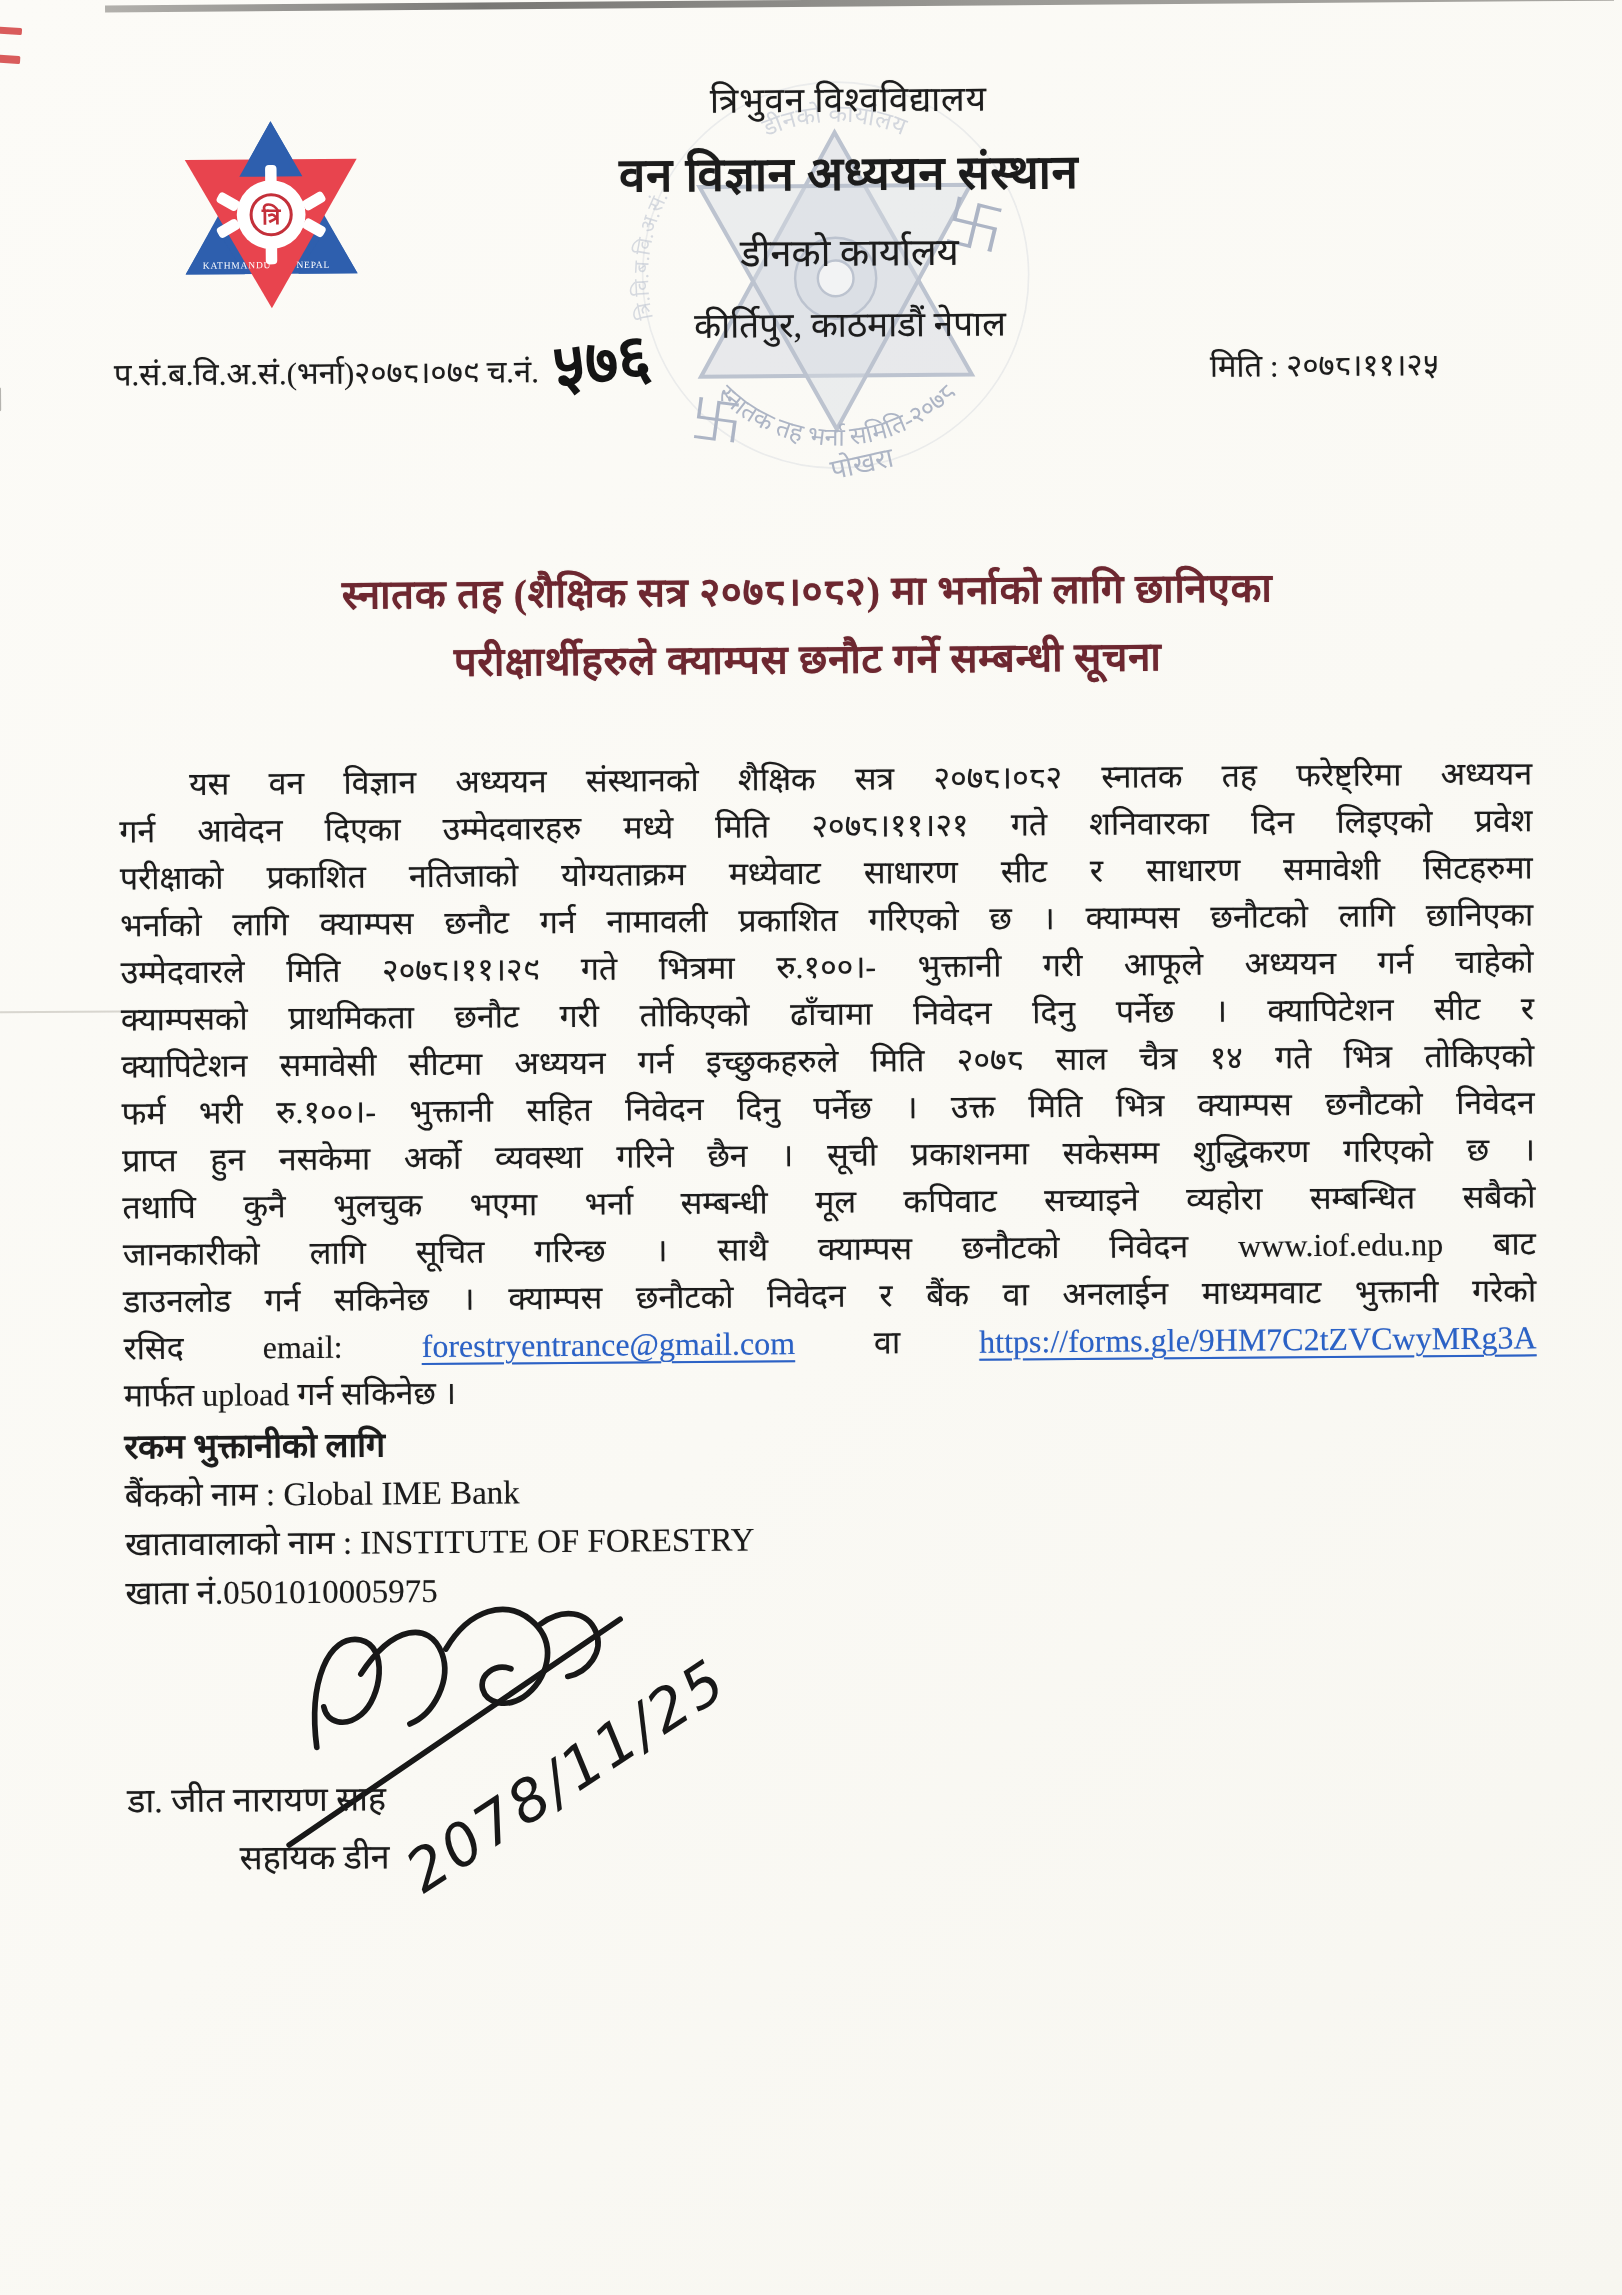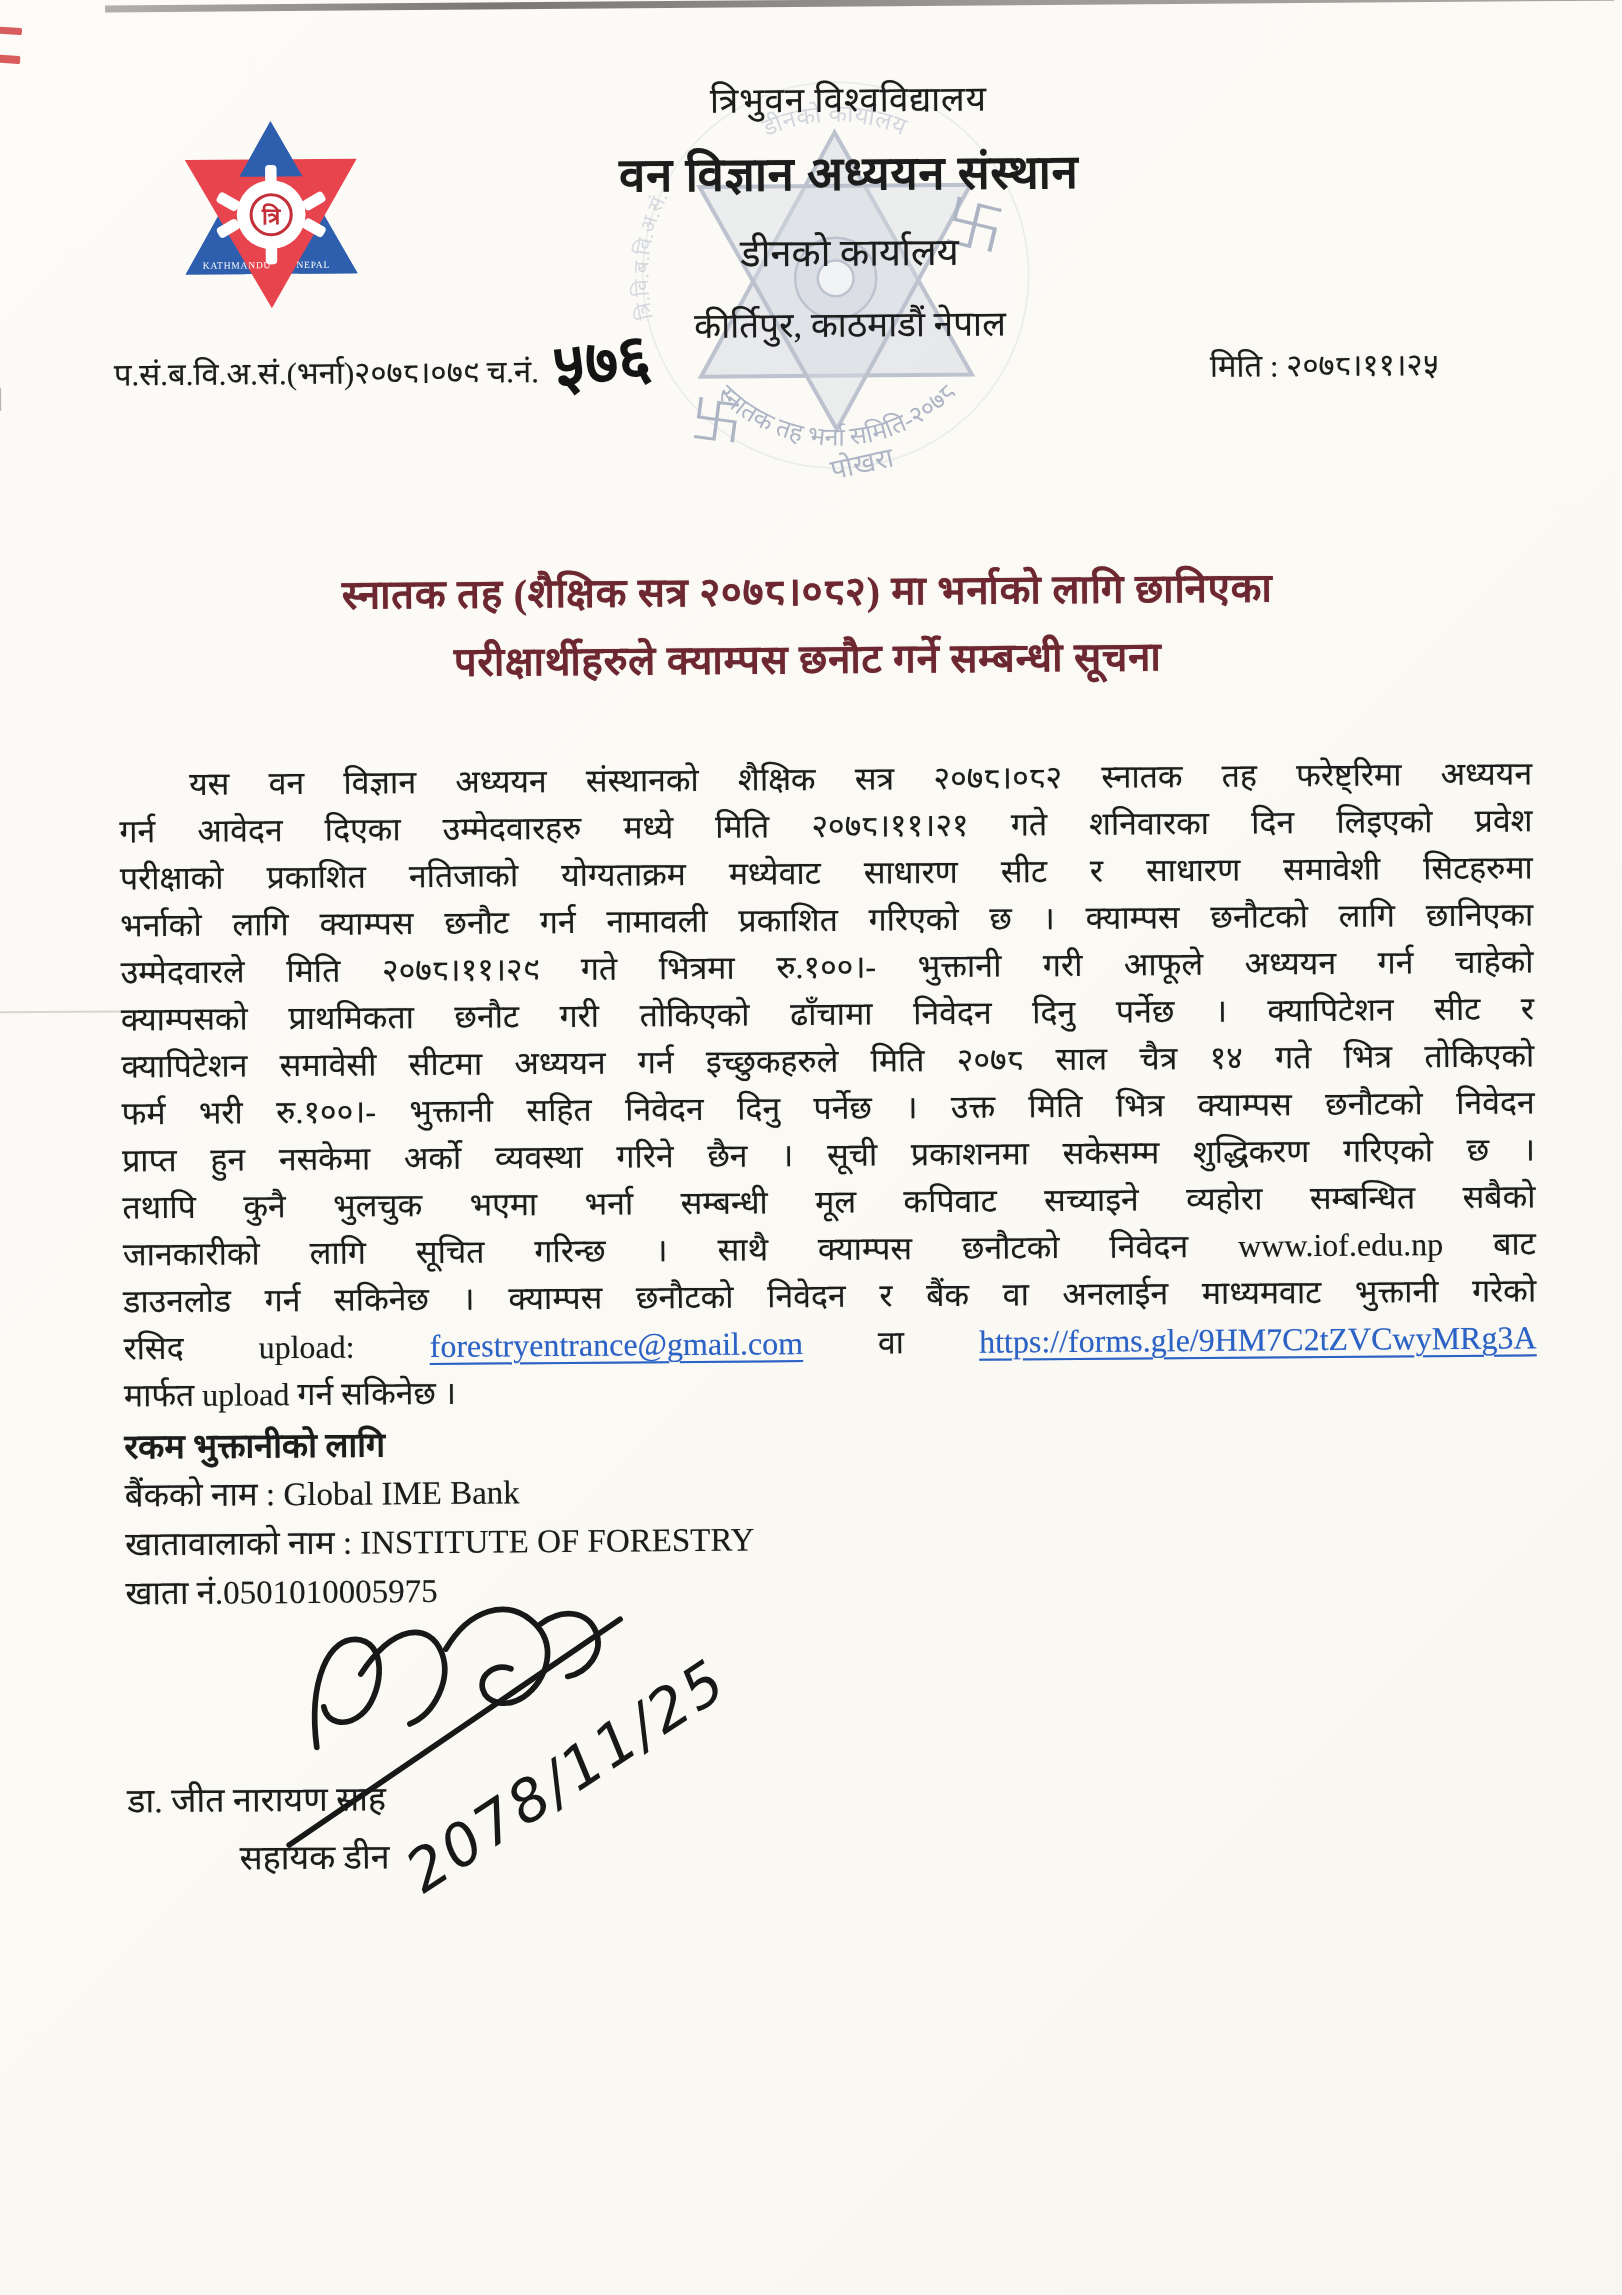--- a/index.html
+++ b/index.html
@@ -146,21 +146,21 @@
       <div class="bline">उम्मेदवारले मिति २०७८।११।२९ गते भित्रमा रु.१००।- भुक्तानी गरी आफूले अध्ययन गर्न चाहेको</div>
       <div class="bline">क्याम्पसको प्राथमिकता छनौट गरी तोकिएको ढाँचामा निवेदन दिनु पर्नेछ । क्यापिटेशन सीट र</div>
       <div class="bline">क्यापिटेशन समावेसी सीटमा अध्ययन गर्न इच्छुकहरुले मिति २०७८ साल चैत्र १४ गते भित्र तोकिएको</div>
       <div class="bline">फर्म भरी रु.१००।- भुक्तानी सहित निवेदन दिनु पर्नेछ । उक्त मिति भित्र क्याम्पस छनौटको निवेदन</div>
       <div class="bline">प्राप्त हुन नसकेमा अर्को व्यवस्था गरिने छैन । सूची प्रकाशनमा सकेसम्म शुद्धिकरण गरिएको छ ।</div>
       <div class="bline">तथापि कुनै भुलचुक भएमा भर्ना सम्बन्धी मूल कपिवाट सच्याइने व्यहोरा सम्बन्धित सबैको</div>
       <div class="bline">जानकारीको लागि सूचित गरिन्छ । साथै क्याम्पस छनौटको निवेदन www.iof.edu.np बाट</div>
       <div class="bline">डाउनलोड गर्न सकिनेछ । क्याम्पस छनौटको निवेदन र बैंक वा अनलाईन माध्यमवाट भुक्तानी गरेको</div>
       <div class="line13">
         <span>रसिद</span>
-        <span>upload:</span>
+        <span>email:</span>
         <a class="link">forestryentrance@gmail.com</a>
         <span>वा</span>
         <a class="link">https://forms.gle/9HM7C2tZVCwyMRg3A</a>
       </div>
       <div class="line14">मार्फत upload गर्न सकिनेछ ।</div>
     </div>
 
     <div class="payment">
       <div class="heading">रकम भुक्तानीको लागि</div>
       <div>बैंकको नाम : Global IME Bank</div>

